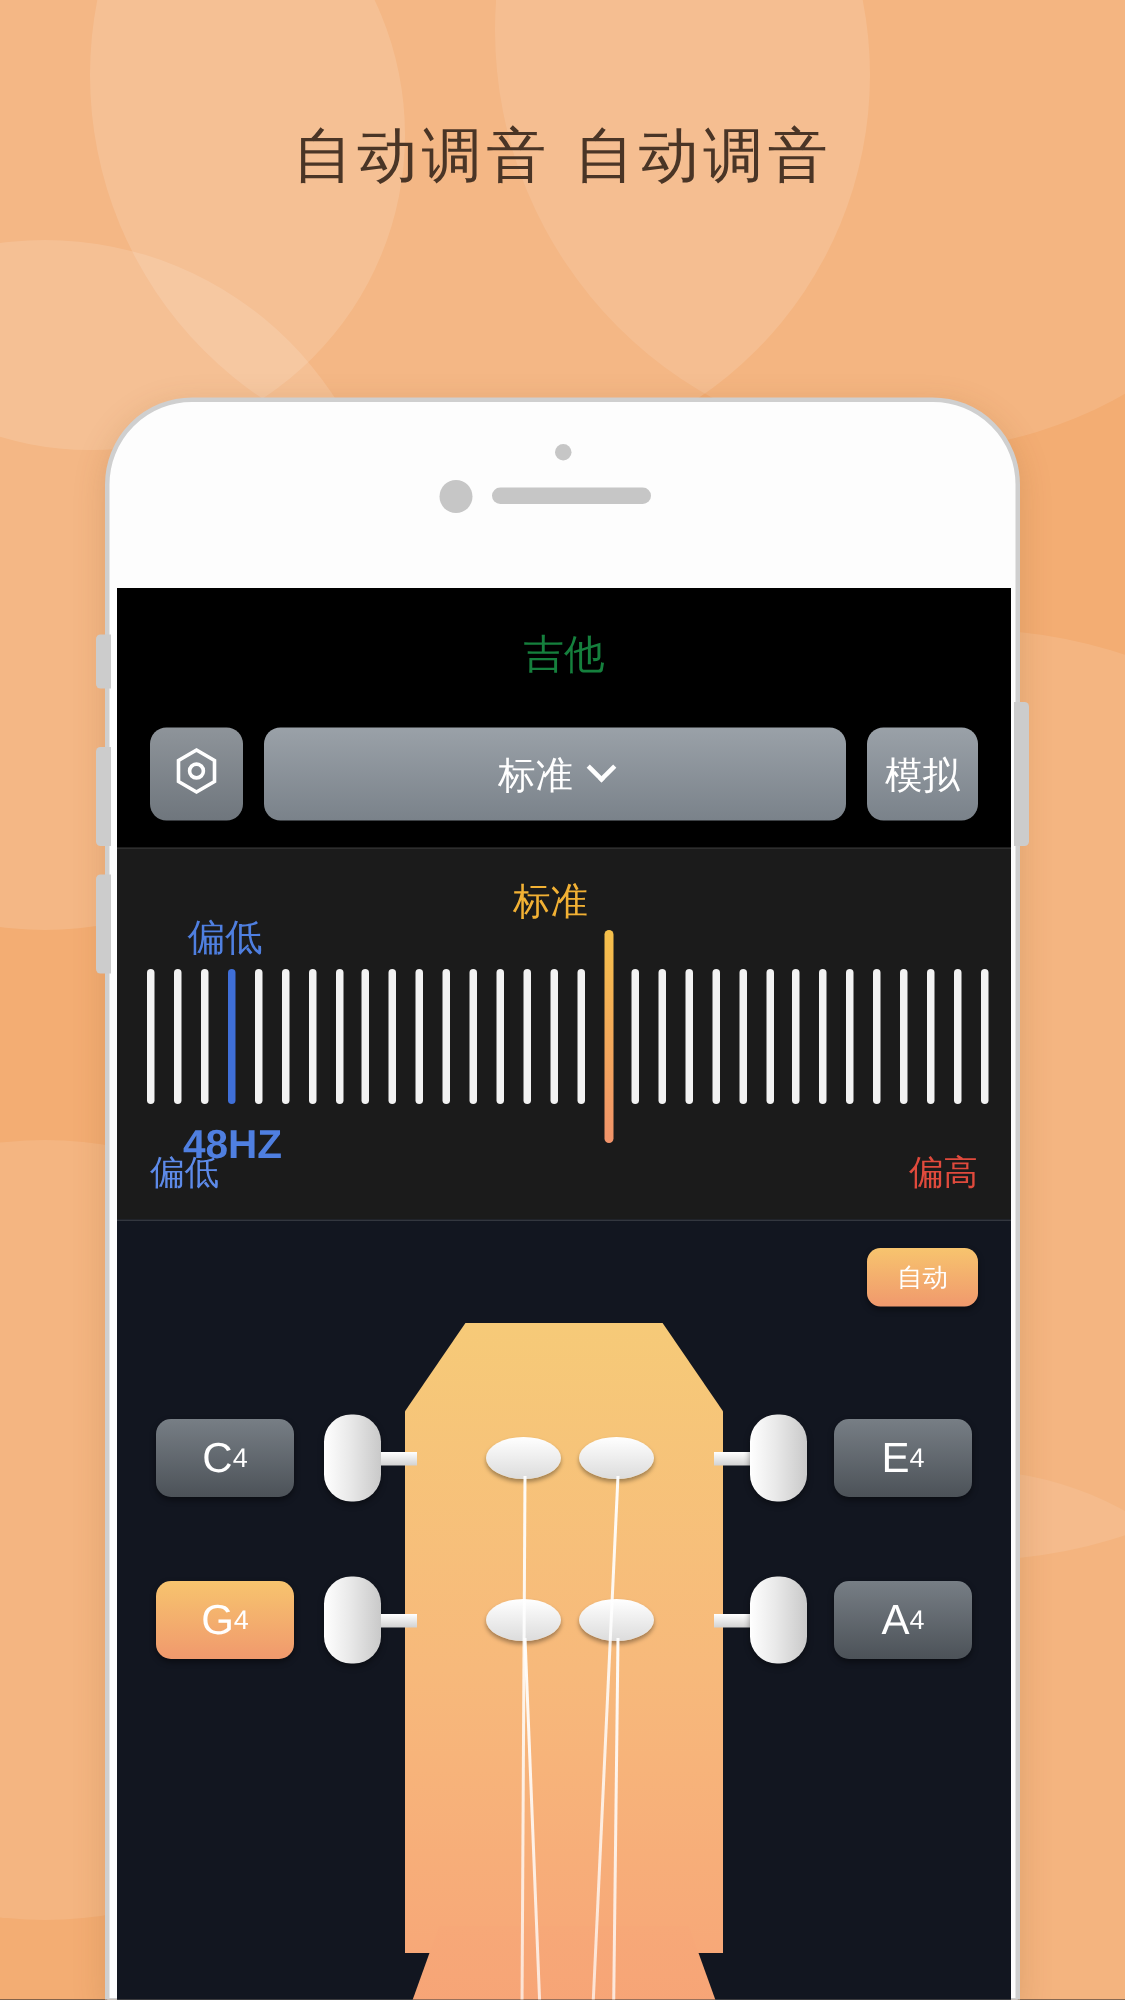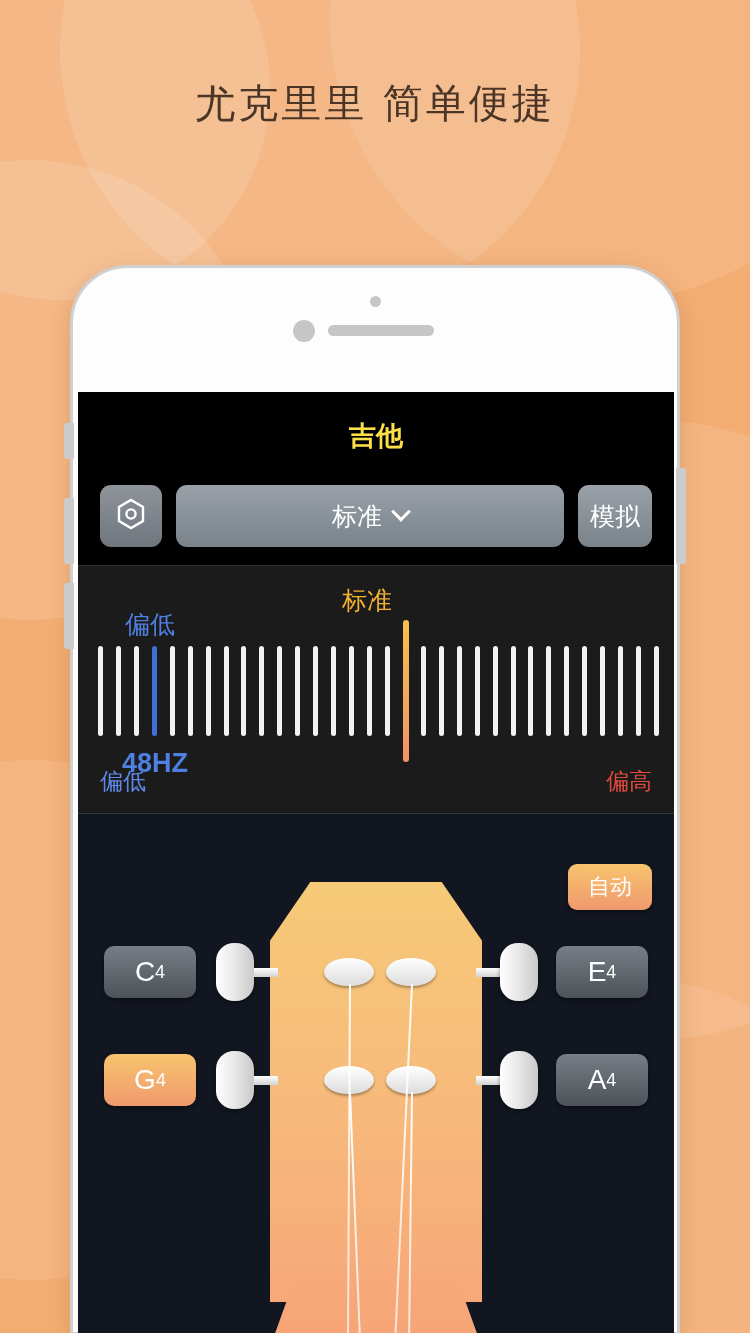--- a/index.html
+++ b/index.html
@@ -61,21 +61,21 @@
 
   
   .screen {
     position:absolute; left:5px; top:124px; width:596px; height:946px;
     background:#000; overflow:hidden;
   }
 
   
   .topbar { background:#000; padding:12px 0 18px; }
   .tabs { display:flex; justify-content:center; gap:160px; padding:14px 0 6px; }
-  .tab { font-size:27px; color:#fde047; position:relative; padding-bottom:9px;font-weight:bold; }
+  .tab { font-size:27px; color:#15803d; position:relative; padding-bottom:9px; }
   .tab.active { color:#f2b134; font-weight:bold; }
   .tab.active::after {
     content:""; position:absolute; left:50%; margin-left:-24px; bottom:0;
     width:48px; height:5px; border-radius:3px; background:#f2b134;
   }
   .ctrl-row { display:flex; align-items:center; gap:14px; padding:16px 22px 0; }
   .btn-hex {
     width:62px; height:62px; border-radius:11px; flex:0 0 auto;
     background:linear-gradient(180deg,#8e949a 0%,#6f767d 100%);
     display:flex; align-items:center; justify-content:center;
@@ -117,24 +117,23 @@
   }
   .meter-foot-left  { position:absolute; left:22px; bottom:16px; color:#5d8ae8; font-size:23px; }
   .meter-foot-right { position:absolute; right:22px; bottom:16px; color:#e04a3c; font-size:23px; }
 
   
   .board { position:relative; background:#121620; height:100%; border-top:1px solid #33373f; }
   .note-line { position:absolute; left:26px; top:24px; color:#fff; font-size:30px; letter-spacing:1px; }
   .note-line sub { font-size:19px; }
   .btn-auto {
     position:absolute; right:22px; top:18px;
-    padding:8px 20px; border-radius:9px; color:#fff; font-size:22px;
+    padding:8px 20px; border-radius:9px; color:#fff; font-size:17px;
     background:linear-gradient(180deg,#f7c46e 0%,#f0996d 100%);
     box-shadow:0 2px 4px rgba(0,0,0,0.4);
-    margin-top:32px;
   }
 
   .headstock {
     position:absolute; left:50%; margin-left:-106px; top:68px;
     width:212px; height:420px;
     background:linear-gradient(180deg,#f6ca78 0%,#f7b97b 55%,#f7a878 100%);
     clip-path:polygon(0% 14%, 19% 0%, 81% 0%, 100% 14%, 100% 100%, 0% 100%);
   }
   .headstock-flare {
     position:absolute; left:50%; margin-left:-130px; top:470px;
@@ -181,21 +180,21 @@
   <div class="blob b2"></div>
   <div class="blob b3"></div>
   <div class="blob b4"></div>
   <div class="blob b5"></div>
   <div class="blob b6"></div>
   <div class="blob b7"></div>
   <div class="blob b8"></div>
 </div>
 
 <div class="hero">
-  <div class="hero-sub">尤克里里 简单便捷</div>
+  <div class="hero-sub">自动调音 自动调音</div>
 </div>
 
 <div class="phone-wrap">
   <div class="phone-body">
     <div class="cam-dot"></div>
     <div class="sensor"></div>
     <div class="speaker"></div>
 
     <div class="side-btn sb-left sb-a"></div>
     <div class="side-btn sb-left sb-b"></div>

